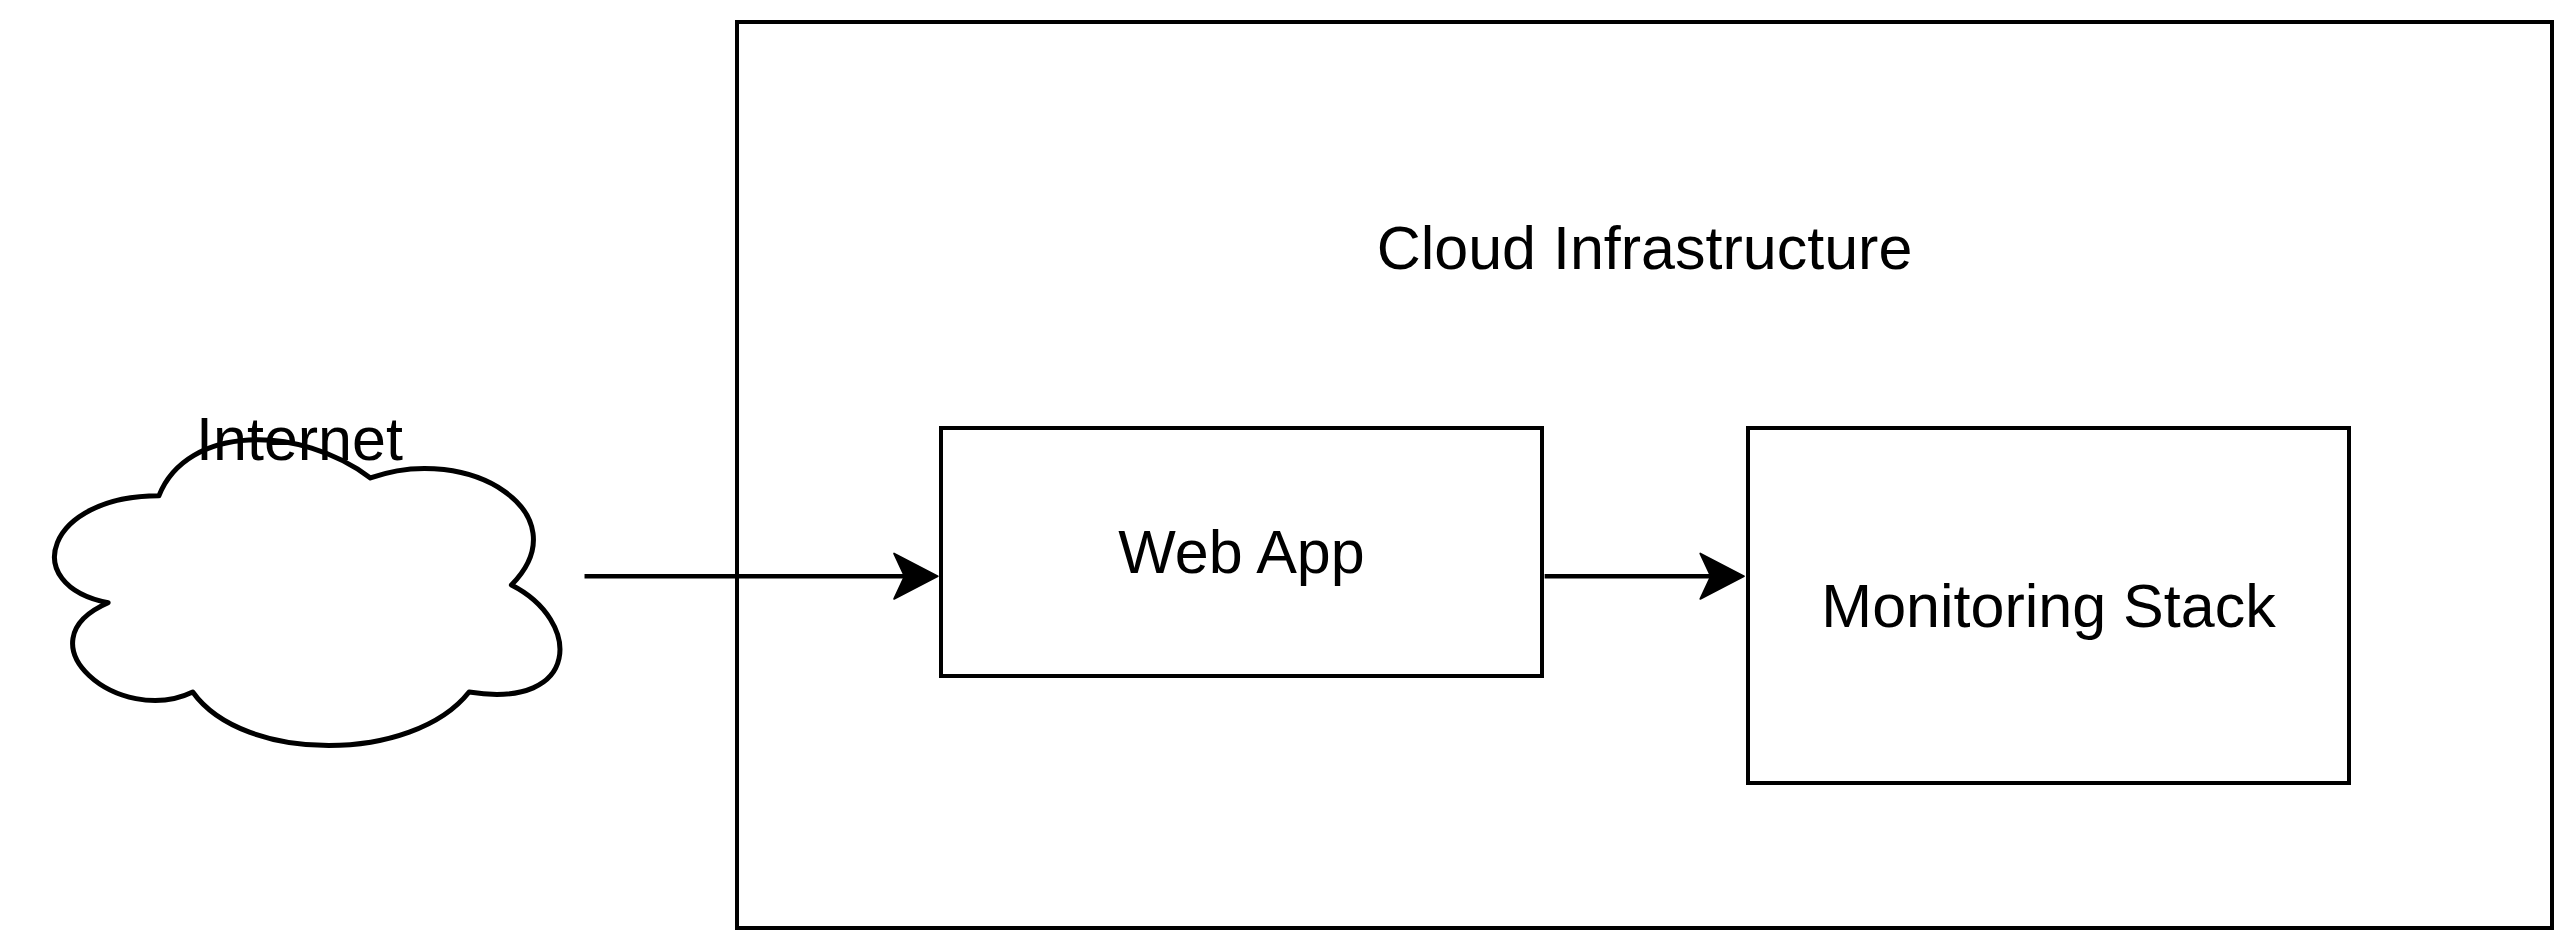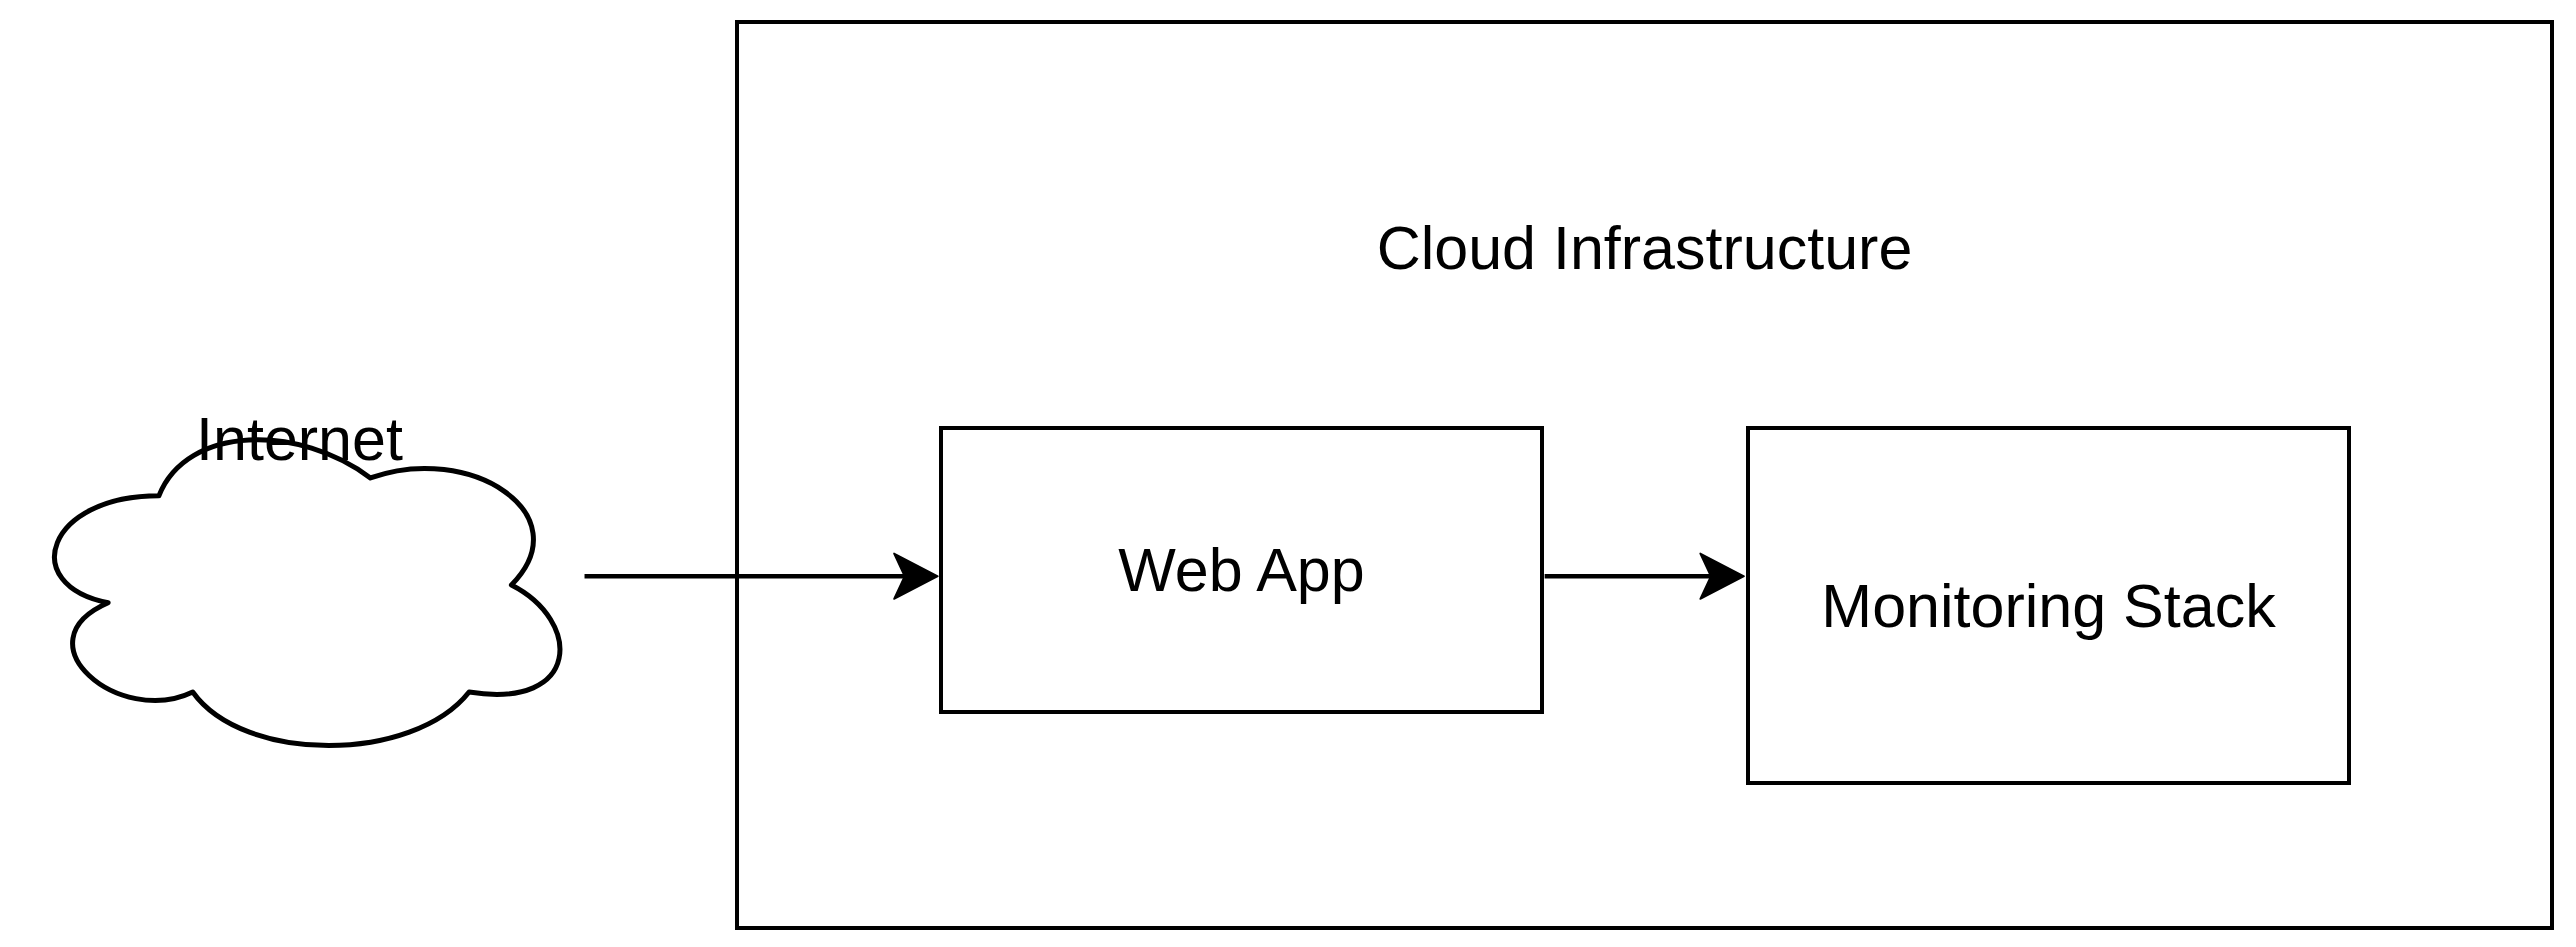--- a/index.html
+++ b/index.html
@@ -69,21 +69,21 @@
     display: flex;
     align-items: center;
     justify-content: center;
     font-size: 61px;
     white-space: nowrap;
   }
   .node-webapp {
     left: 939px;
     top: 426px;
     width: 605px;
-    height: 288px;
+    height: 252px;
   }
   .node-monitoring {
     left: 1746px;
     top: 426px;
     width: 605px;
     height: 359px;
   }
   .cloud-label-wrap {
     position: absolute;
     left: 17.5px;

